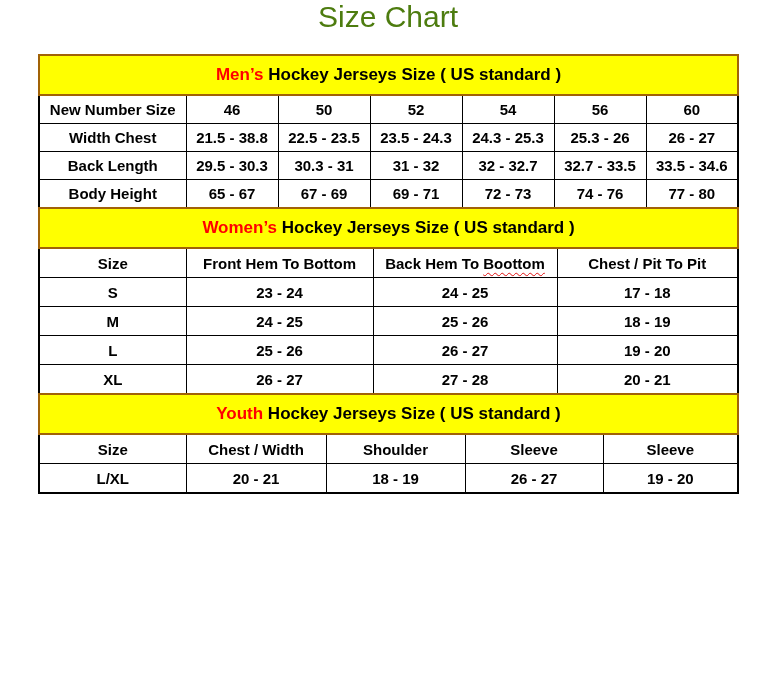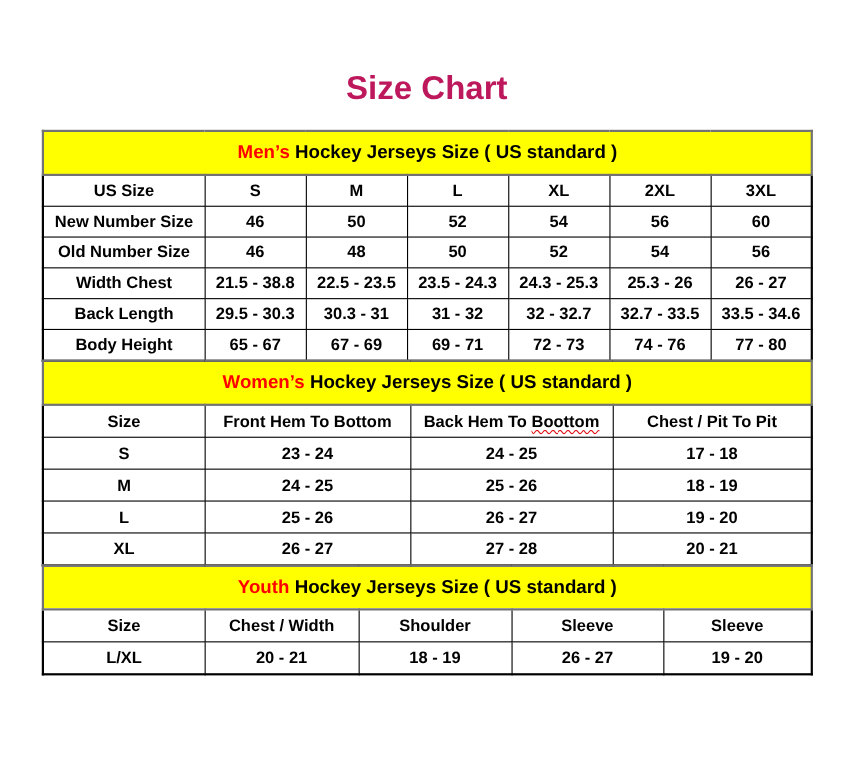--- a/index.html
+++ b/index.html
@@ -9,26 +9,25 @@
   }
   body {
     width: 776px;
     height: 692px;
     font-family: "Liberation Sans", sans-serif;
     position: relative;
     overflow: hidden;
   }
   .page-title {
     margin: 0;
-    padding-top: 64px;
     padding-bottom: 20px;
     text-align: center;
     font-size: 30px;
-    font-weight: bold;
-    color: #be185d;
+    font-weight: normal;
+    color: #4d7c0f;
     letter-spacing: 0px;
   }
   .chart-wrap {
     width: 699px;
     margin-left: 38px;
   }
   table.size-table {
     table-layout: fixed;
     width: 699px;
     border-collapse: collapse;
@@ -43,21 +42,21 @@
     vertical-align: middle;
     font-weight: bold;
     font-size: 15px;
     color: #000000;
     padding: 0 2px;
     overflow: hidden;
     white-space: nowrap;
   }
   tr.band td {
     background: #FFFF00;
-    border: 2px solid #737373;
+    border: 2px solid #a16207;
     font-size: 17px;
     height: 38px;
   }
   tr.band .accent {
     color: #FF0000;
   }
   table.mens tr.data-row td   { height: 27px; }
   table.womens tr.data-row td { height: 28px; }
   table.youth tr.data-row td  { height: 28px; }
   .wavy {
@@ -83,46 +82,28 @@
         <col style="width:92px">
         <col style="width:92px">
         <col style="width:92px">
         <col style="width:92px">
         <col style="width:92px">
     </colgroup>
     <tbody>
       <tr class="band">
         <td colspan="7"><span class="accent">Men’s</span><span> Hockey Jerseys Size ( US standard )</span></td>
       </tr>
-    <tr class="data-row">
-          <td>US Size</td>
-          <td>S</td>
-          <td>M</td>
-          <td>L</td>
-          <td>XL</td>
-          <td>2XL</td>
-          <td>3XL</td>
-        </tr>
         <tr class="data-row">
           <td>New Number Size</td>
           <td>46</td>
           <td>50</td>
           <td>52</td>
           <td>54</td>
           <td>56</td>
           <td>60</td>
-        </tr>
-        <tr class="data-row">
-          <td>Old Number Size</td>
-          <td>46</td>
-          <td>48</td>
-          <td>50</td>
-          <td>52</td>
-          <td>54</td>
-          <td>56</td>
         </tr>
         <tr class="data-row">
           <td>Width Chest</td>
           <td>21.5 - 38.8</td>
           <td>22.5 - 23.5</td>
           <td>23.5 - 24.3</td>
           <td>24.3 - 25.3</td>
           <td>25.3 - 26</td>
           <td>26 - 27</td>
         </tr>

